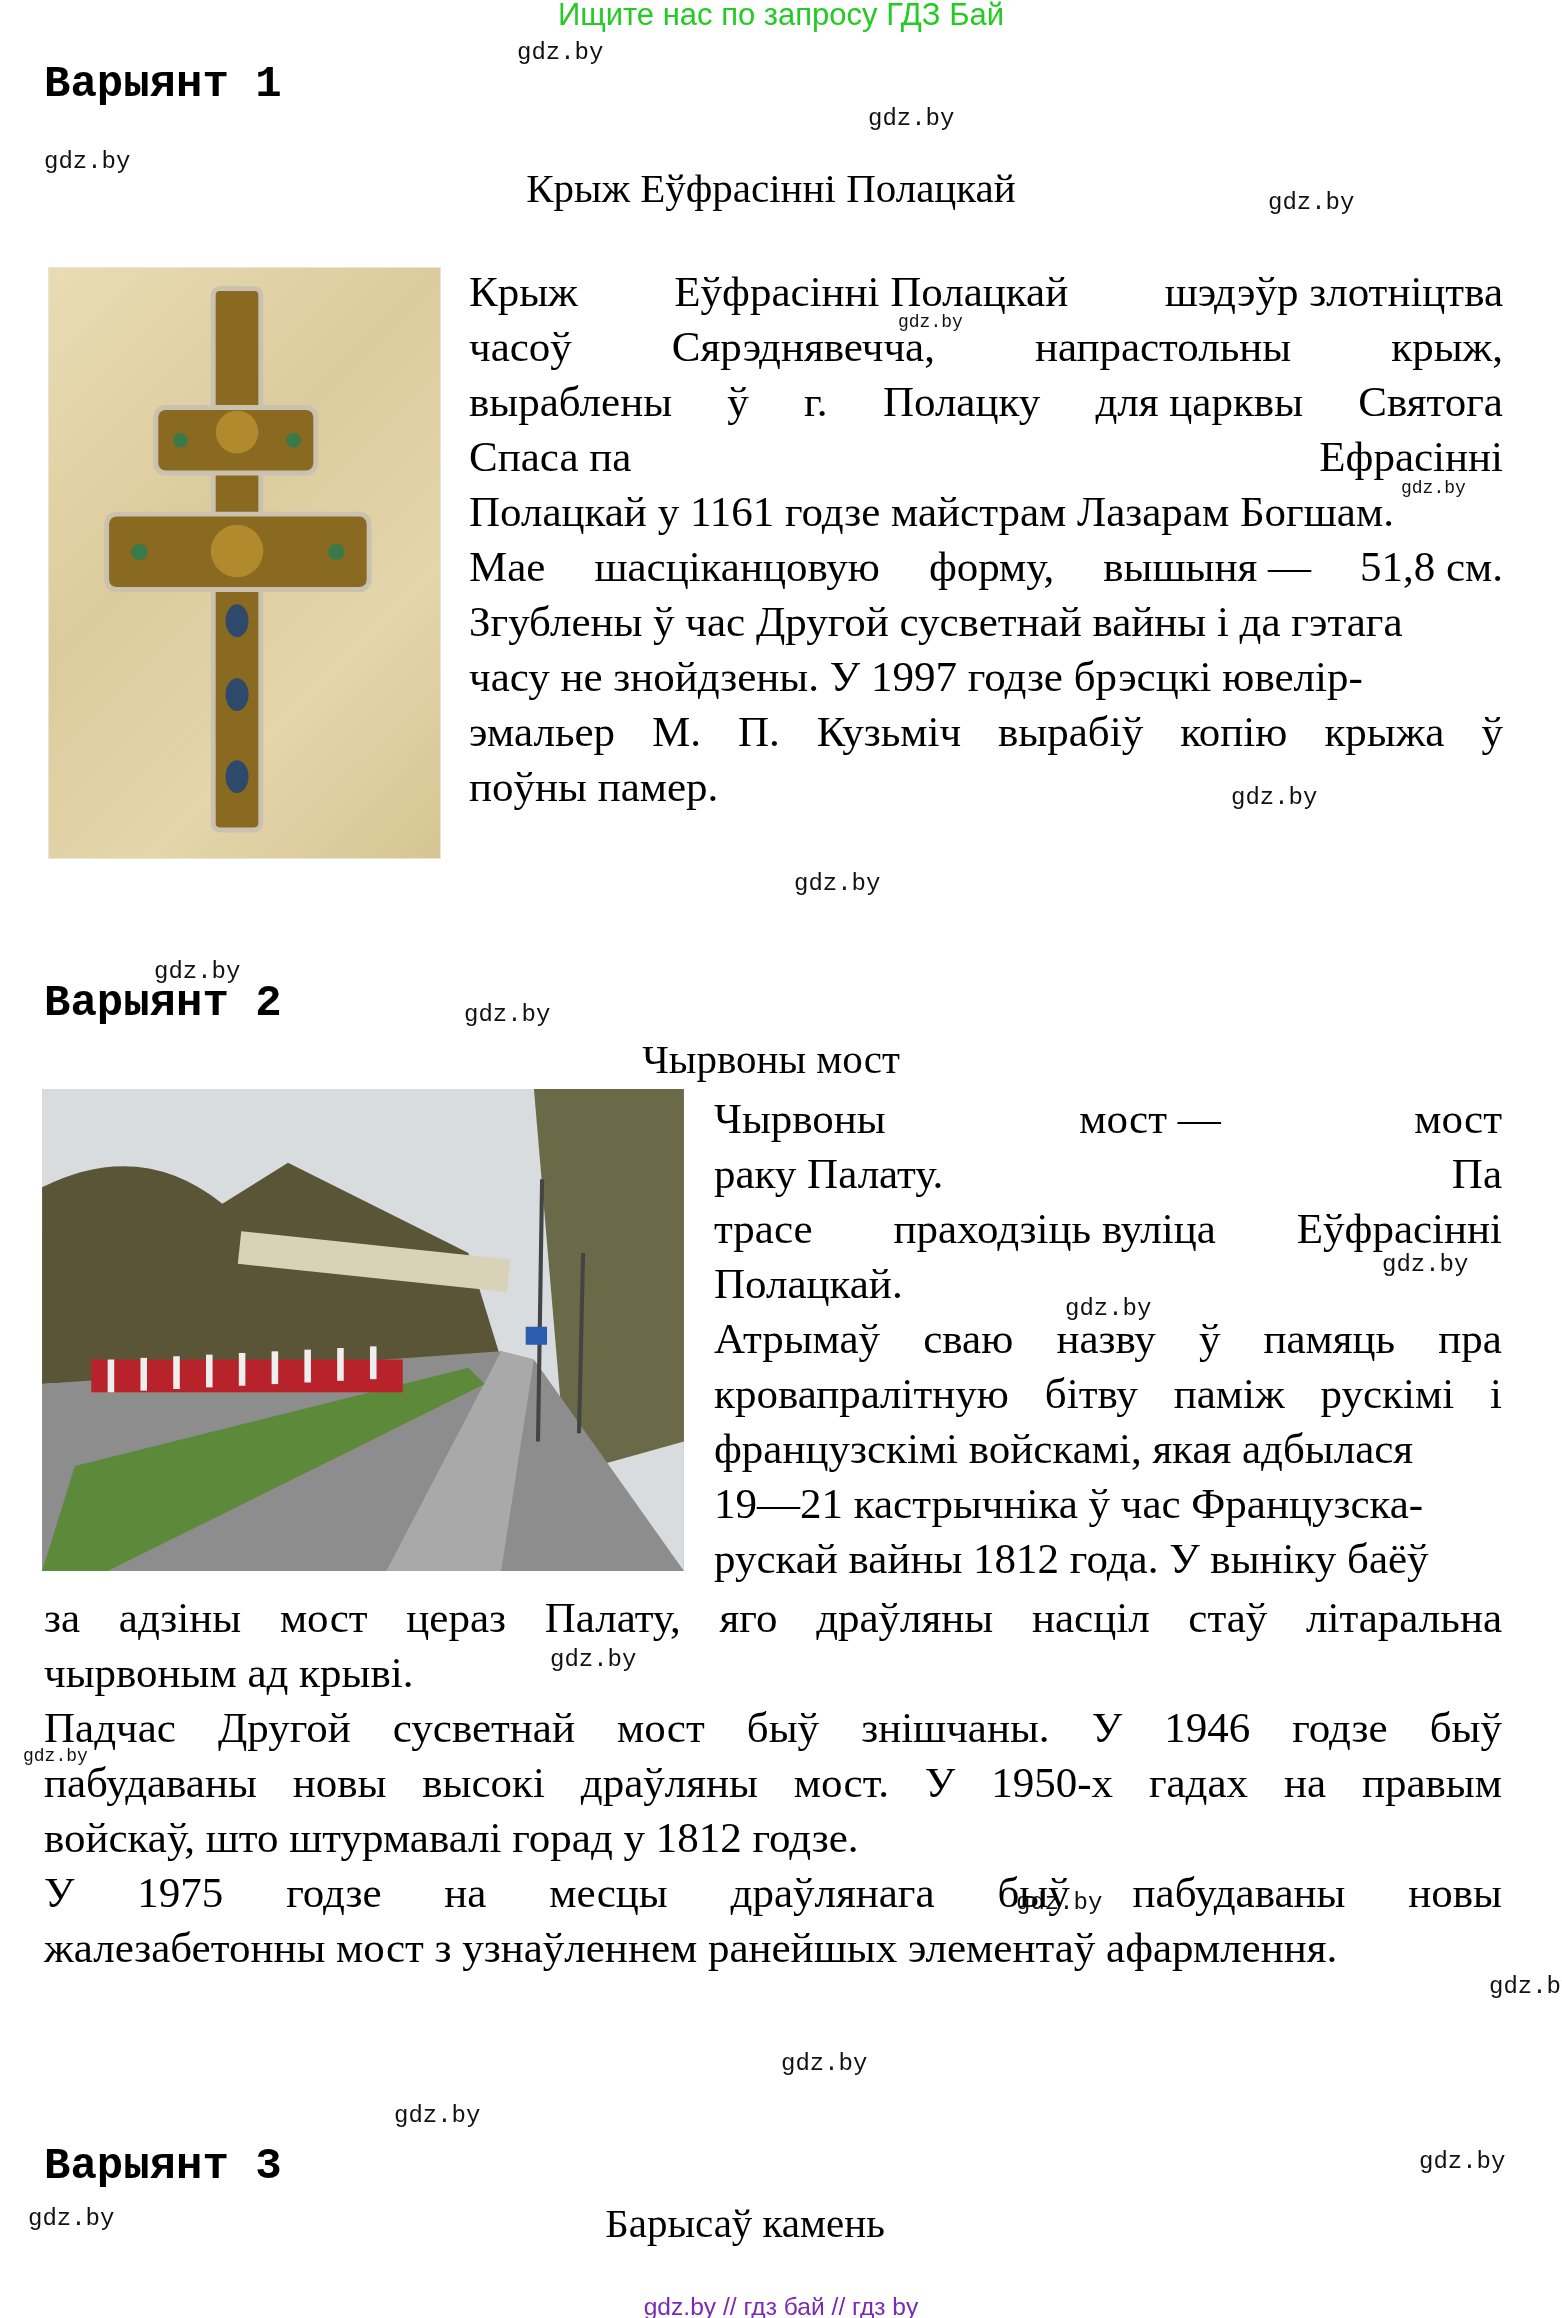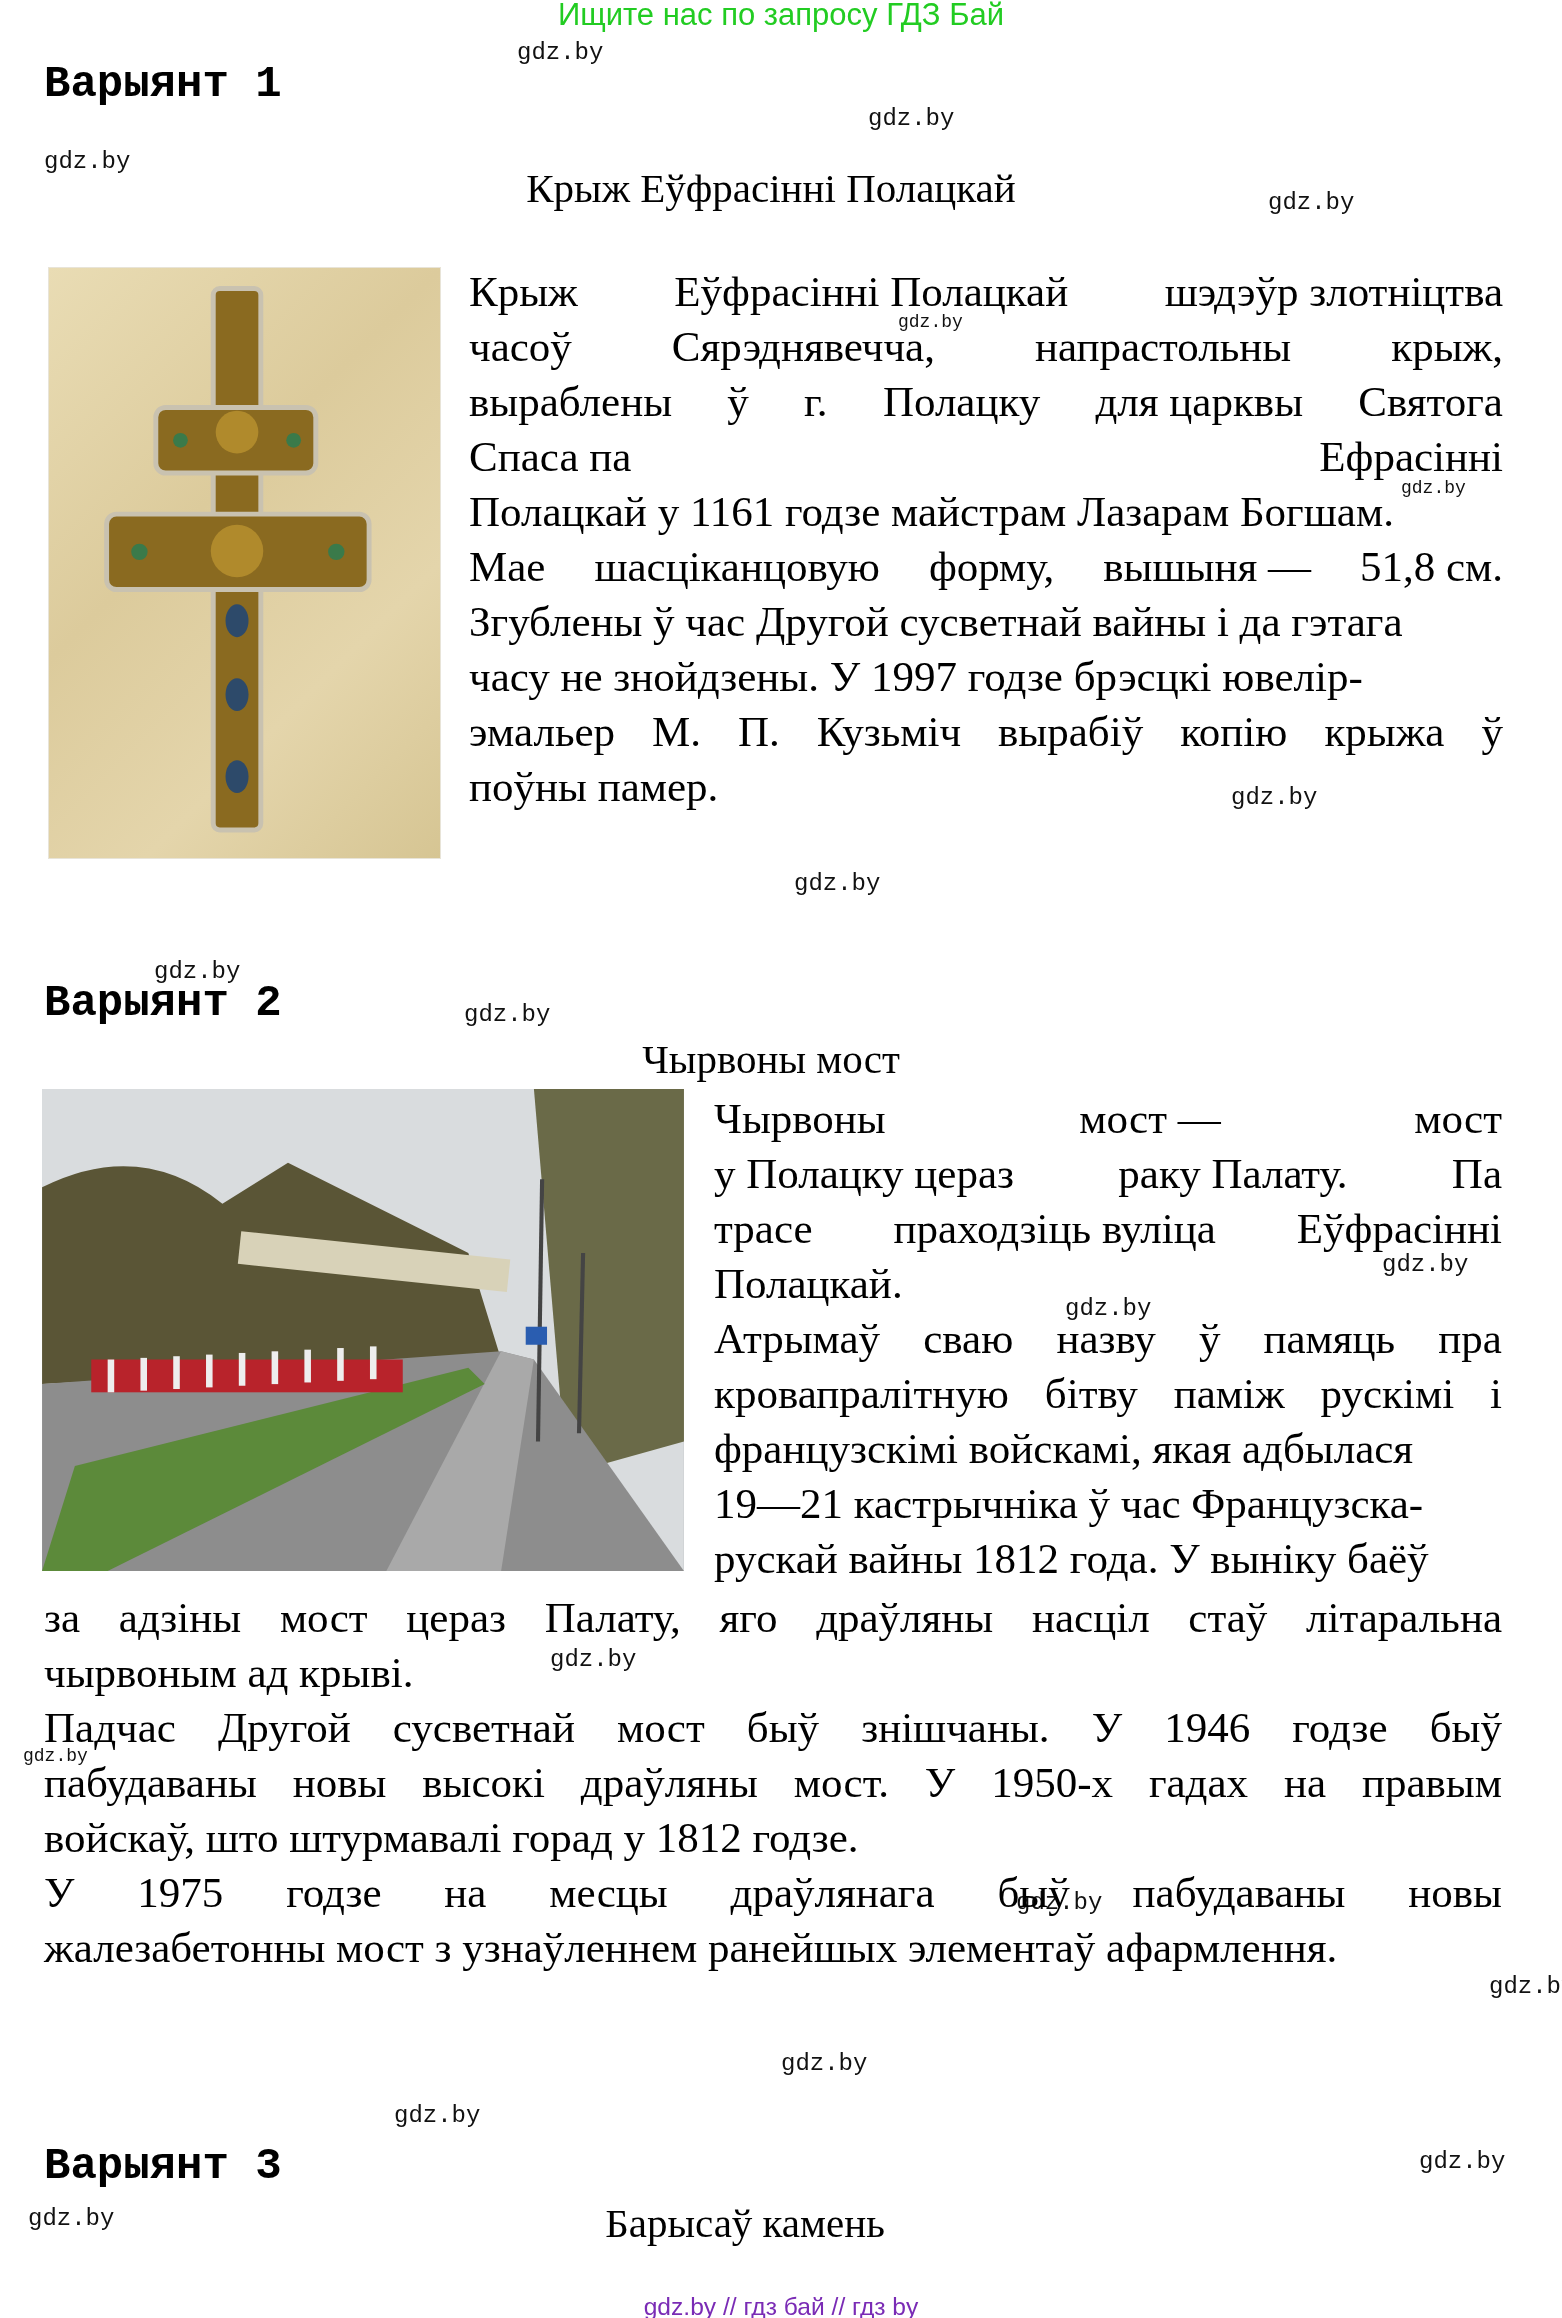--- a/index.html
+++ b/index.html
@@ -169,21 +169,20 @@
   </svg>
 </div>
 
 <div class="abs para" style="left:714px;top:1091px;width:788px">
   <div class="ln-flex">
       <span>Чырвоны</span>
       <span>мост —</span>
       <span>мост</span>
     </div>
   <div class="ln-flex">
-      <span>у Полацку цераз</span>
       <span>раку Палату.</span>
       <span>Па</span>
     </div>
   <div class="ln-flex">
       <span>трасе</span>
       <span>праходзіць вуліца</span>
       <span>Еўфрасінні</span>
     </div>
   <div class="ln-flex" style="justify-content:flex-start">
       <span>Полацкай.</span>

